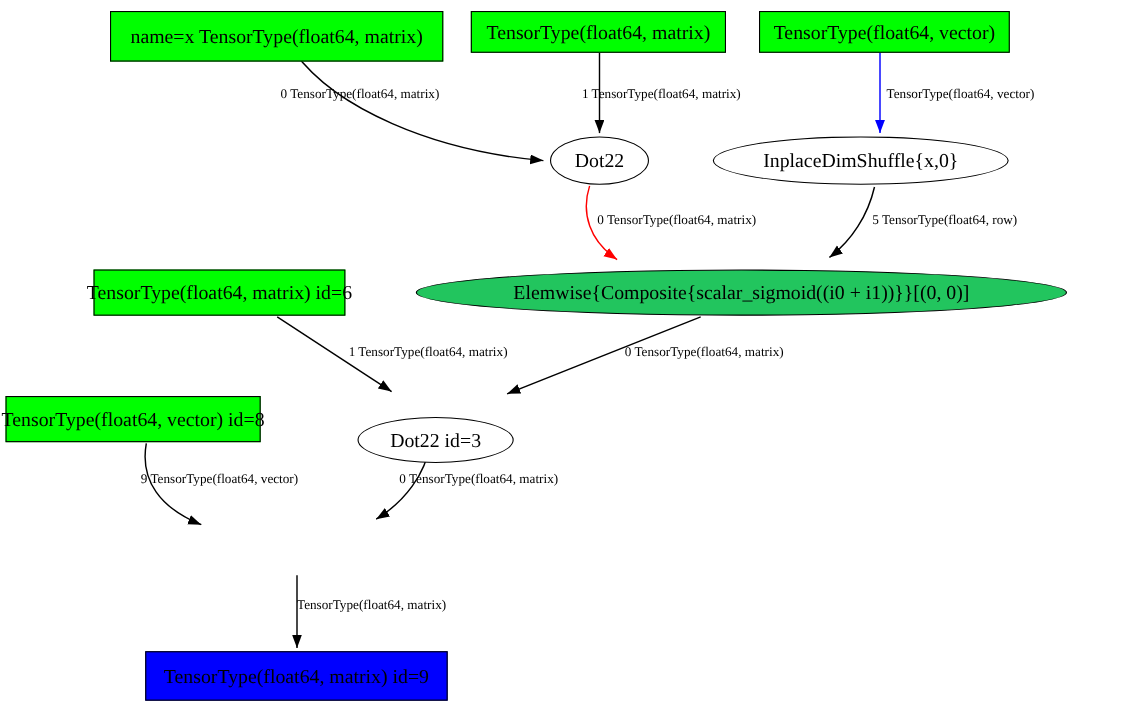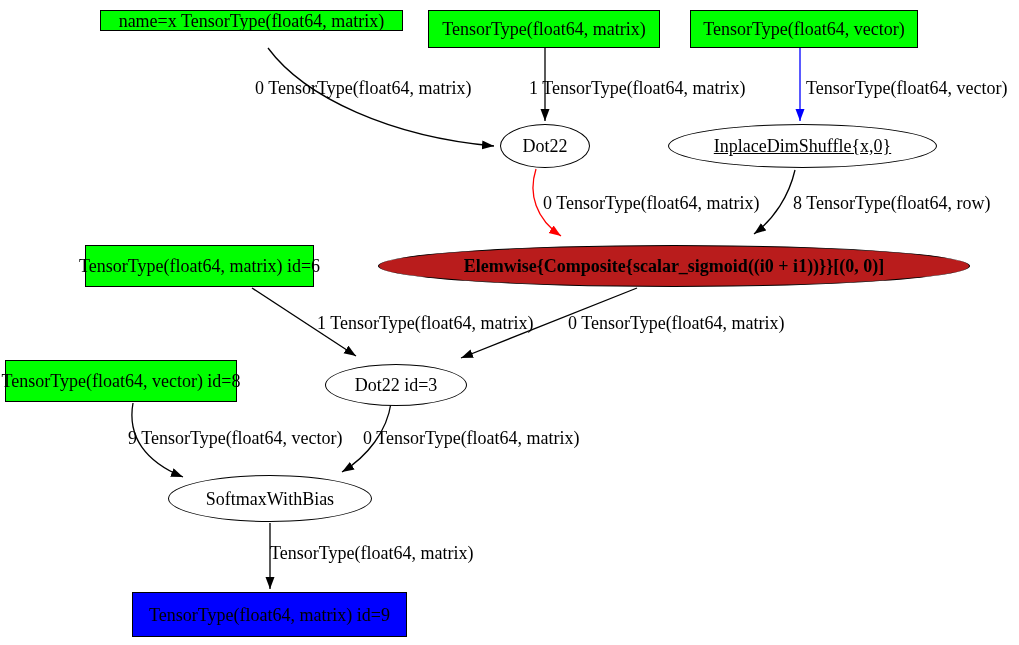--- a/index.html
+++ b/index.html
@@ -23,26 +23,26 @@
     justify-content: center;
     box-sizing: border-box;
     font-size: 18px;
     line-height: 1;
     color: #000000;
     white-space: nowrap;
     border: 1px solid #000000;
   }
   .ellipse { border-radius: 50%; }
   .fill-green { background: #00ff00; }
-  .fill-pink  { background: #b91c1c; font-weight: bold; }
+  .fill-pink  { background: #22c55e; }
   .fill-blue  { background: #0000ff; }
   .fill-white { background: #ffffff; }
   .edge-label {
     position: absolute;
-    font-size: 18px;
+    font-size: 12px;
     line-height: 1;
     color: #000000;
     white-space: nowrap;
   }
 </style>
 </head>
 <body>
 
 <div class="canvas">
 
@@ -63,46 +63,45 @@
     <path d="M800,48 L800,121" fill="none" stroke="#0000ff" stroke-width="1.3" marker-end="url(#arrow-blue)"></path>
     <path d="M536,169 C528,194 536,219 561,236" fill="none" stroke="#ff0000" stroke-width="1.3" marker-end="url(#arrow-red)"></path>
     <path d="M795,170 C789,196 774,219 754,234" fill="none" stroke="#000000" stroke-width="1.3" marker-end="url(#arrow-black)"></path>
     <path d="M252,288 L356,356" fill="none" stroke="#000000" stroke-width="1.3" marker-end="url(#arrow-black)"></path>
     <path d="M637,288 L461,358" fill="none" stroke="#000000" stroke-width="1.3" marker-end="url(#arrow-black)"></path>
     <path d="M133,403 C127,437 146,462 183,477" fill="none" stroke="#000000" stroke-width="1.3" marker-end="url(#arrow-black)"></path>
     <path d="M391,403 C387,431 368,456 342,472" fill="none" stroke="#000000" stroke-width="1.3" marker-end="url(#arrow-black)"></path>
     <path d="M270,523 L270,589" fill="none" stroke="#000000" stroke-width="1.3" marker-end="url(#arrow-black)"></path>
   </svg>
 
-  <div class="node fill-green" style="left:100px; top:10px; width:303px; height:21px;">name=x TensorType(float64, matrix)</div>
+  <div class="node fill-green" style="left:100px; top:10px; width:303px; height:46px;">name=x TensorType(float64, matrix)</div>
 
   <div class="node fill-green" style="left:428px; top:10px; width:232px; height:38px;">TensorType(float64, matrix)</div>
 
   <div class="node fill-green" style="left:690px; top:10px; width:228px; height:38px;">TensorType(float64, vector)</div>
 
   <div class="node ellipse fill-white" style="left:500px; top:124px; width:90px; height:44px;">Dot22</div>
 
-  <div class="node ellipse fill-white" style="left:668px; top:124px; width:269px; height:44px;text-decoration:underline;">InplaceDimShuffle{x,0}</div>
+  <div class="node ellipse fill-white" style="left:648px; top:124px; width:269px; height:44px;">InplaceDimShuffle{x,0}</div>
 
   <div class="node ellipse fill-pink" style="left:378px; top:245px; width:592px; height:42px;">Elemwise{Composite{scalar_sigmoid((i0 + i1))}}[(0, 0)]</div>
 
   <div class="node fill-green" style="left:85px; top:245px; width:229px; height:42px;">TensorType(float64, matrix) id=6</div>
 
-  <div class="node ellipse fill-white" style="left:325px; top:364px; width:142px; height:42px;">Dot22 id=3</div>
+  <div class="node ellipse fill-white" style="left:325px; top:379px; width:142px; height:42px;">Dot22 id=3</div>
 
   <div class="node fill-green" style="left:5px; top:360px; width:232px; height:42px;">TensorType(float64, vector) id=8</div>
 
-  <div class="node ellipse fill-white" style="left:168px; top:475px; width:204px; height:47px;">SoftmaxWithBias</div>
 
   <div class="node fill-blue" style="left:132px; top:592px; width:275px; height:45px;">TensorType(float64, matrix) id=9</div>
 
   <div class="edge-label" style="left:255px; top:79px;">0 TensorType(float64, matrix)</div>
   <div class="edge-label" style="left:529px; top:79px;">1 TensorType(float64, matrix)</div>
   <div class="edge-label" style="left:806px; top:79px;">TensorType(float64, vector)</div>
   <div class="edge-label" style="left:543px; top:194px;">0 TensorType(float64, matrix)</div>
-  <div class="edge-label" style="left:793px; top:194px;">8 TensorType(float64, row)</div>
+  <div class="edge-label" style="left:793px; top:194px;">5 TensorType(float64, row)</div>
   <div class="edge-label" style="left:317px; top:314px;">1 TensorType(float64, matrix)</div>
   <div class="edge-label" style="left:568px; top:314px;">0 TensorType(float64, matrix)</div>
   <div class="edge-label" style="left:128px; top:429px;">9 TensorType(float64, vector)</div>
   <div class="edge-label" style="left:363px; top:429px;">0 TensorType(float64, matrix)</div>
   <div class="edge-label" style="left:270px; top:544px;">TensorType(float64, matrix)</div>
 
 </div>
 
 </body></html>

